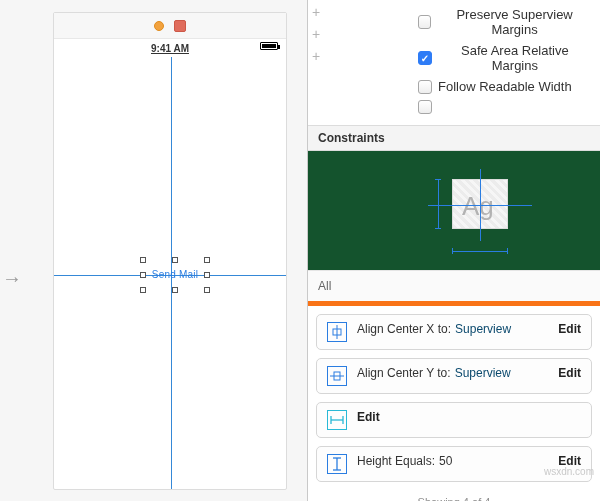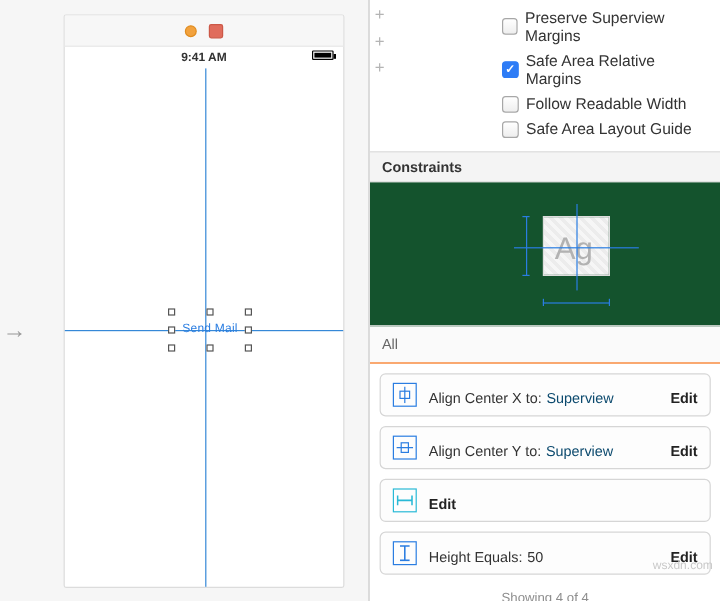--- a/index.html
+++ b/index.html
@@ -3,21 +3,21 @@
 <meta charset="utf-8">
 <style>
 * { box-sizing: border-box; margin: 0; padding: 0; font-family: -apple-system, "Helvetica Neue", Arial, sans-serif; }
 body { width: 600px; height: 501px; background: #fff; font-size: 12px; color: #333; overflow: hidden; }
 
 .layout { display: flex; width: 100%; height: 100%; }
 
 
 .canvas-pane { width: 308px; height: 100%; background: #f6f6f6; border-right: 1px solid #c9c9c9; position: relative; }
 .arrow-in { position: absolute; left: 2px; top: 265px; color: #9a9a9a; font-size: 20px; }
-.phone { position: absolute; left: 53px; top: 12px; width: 234px; height: 478px; background: #fff; border: 1px solid #dcdcdc; border-radius: 2px; }
+.phone { position: absolute; left: 53px; top: 12px; width: 234px; height: 478px; background: #fff; border: 1px solid #dcdcdc; border-radius: 2px; text-decoration: underline; }
 .phone-top { height: 26px; background: #f7f7f7; border-bottom: 1px solid #e8e8e8; display: flex; align-items: center; justify-content: center; gap: 10px; }
 .dot { width: 12px; height: 12px; border-radius: 2px; display: inline-block; }
 .dot.g1 { background: #f2a23e; border-radius: 50%; border: 1px solid #e08c1f; width: 10px; height: 10px; }
 .dot.g2 { background: #e06c5c; border: 1px solid #cc5847; }
 .statusbar { display: flex; justify-content: center; align-items: center; height: 18px; font-size: 10px; font-weight: 600; position: relative; }
 .battery { position: absolute; right: 8px; top: 3px; width: 18px; height: 8px; border: 1px solid #000; border-radius: 1px; }
 .battery::after { content: ""; position: absolute; right: -3px; top: 2px; width: 2px; height: 4px; background: #000; }
 .battery-fill { position: absolute; left: 1px; top: 1px; bottom: 1px; width: 14px; background: #000; }
 
 .guide { position: absolute; background: #1f7bd3; opacity: 0.9; }
@@ -29,21 +29,21 @@
 .handle { position: absolute; width: 6px; height: 6px; background: #fff; border: 1px solid #555; }
 .handle.tl { left: -8px; top: -8px; } .handle.tc { left: 50%; margin-left: -3px; top: -8px; } .handle.tr { right: -8px; top: -8px; }
 .handle.ml { left: -8px; top: 50%; margin-top: -3px; } .handle.mr { right: -8px; top: 50%; margin-top: -3px; }
 .handle.bl { left: -8px; bottom: -8px; } .handle.bc { left: 50%; margin-left: -3px; bottom: -8px; } .handle.br { right: -8px; bottom: -8px; }
 
 
 .inspector { flex: 1; height: 100%; background: #fff; overflow-y: auto; position: relative; }
 .adders { position: absolute; left: 4px; top: 4px; display: flex; flex-direction: column; gap: 6px; color: #b4b4b4; font-size: 14px; }
 .adders span { cursor: default; }
 
-.checks { padding: 4px 8px 8px 110px; position: relative; }
+.checks { padding: 4px 8px 8px 110px; position: relative; text-align: center; }
 .check-row { display: flex; align-items: center; gap: 6px; padding: 3px 0; font-size: 13px; }
 .chk { width: 14px; height: 14px; border: 1px solid #a7a7a7; border-radius: 3px; background: linear-gradient(#fff,#eee); display: inline-flex; align-items: center; justify-content: center; font-size: 10px; color: #fff; }
 .chk.on { background: #2e7cf6; border-color: #2e7cf6; }
 .chk.on::after { content: "✓"; font-weight: 700; }
 
 .section-head { background: #f4f4f4; border-top: 1px solid #dcdcdc; border-bottom: 1px solid #dcdcdc; padding: 5px 10px; font-weight: 600; font-size: 12px; }
 
 .constraints-preview { height: 120px; border-bottom: 1px solid #e5e5e5; position: relative; background: #14532d; }
 .cp-box { position: absolute; left: 100px; top: 22px; width: 120px; height: 62px; }
 .cp-fill { position: absolute; left: 44px; top: 6px; width: 56px; height: 50px; background: repeating-linear-gradient(45deg,#ececec,#ececec 3px,#f6f6f6 3px,#f6f6f6 6px); border: 1px solid #ddd; }
@@ -51,26 +51,26 @@
 .cp-line { position: absolute; background: #2a7de1; }
 .cp-line.cv { width: 1px; left: 72px; top: -4px; height: 72px; }
 .cp-line.ch { height: 1px; left: 20px; right: -4px; top: 32px; }
 .cp-line.bw { height: 1px; left: 44px; width: 56px; top: 78px; }
 .cp-line.bw::before,.cp-line.bw::after { content:""; position:absolute; width:1px; height:6px; top:-3px; background:#2a7de1; }
 .cp-line.bw::before{left:0}.cp-line.bw::after{right:0}
 .cp-line.hl { width: 1px; left: 30px; top: 6px; height: 50px; }
 .cp-line.hl::before,.cp-line.hl::after{content:"";position:absolute;height:1px;width:6px;left:-3px;background:#2a7de1}
 .cp-line.hl::before{top:0}.cp-line.hl::after{bottom:0}
 
-.filter-row { display: flex; align-items: center; padding: 8px 10px; gap: 8px; font-size: 12px; border-bottom: 1px solid #f97316; background: #fafafa; }
+.filter-row { display: flex; align-items: center; padding: 8px 10px; gap: 8px; font-size: 12px; border-bottom: 5px solid #f97316; background: #fafafa; }
 .seg-all { color: #666; }
 .seg-sel { background: #8a8a8a; color: #fff; border-radius: 4px; padding: 3px 10px; }
 
 .con-list { padding: 8px; display: flex; flex-direction: column; gap: 8px; }
-.con-card { border: 1px solid #d6d6d6; border-radius: 5px; padding: 7px 10px; display: flex; align-items: flex-end; gap: 10px; background: #fdfdfd; }
+.con-card { border: 1px solid #d6d6d6; border-radius: 5px; padding: 7px 10px; display: flex; align-items: flex-start; gap: 10px; background: #fdfdfd; }
 .con-icon { width: 20px; height: 20px; border: 1.5px solid #2a7de1; display: flex; align-items: center; justify-content: center; }
 .con-icon svg { width: 14px; height: 14px; }
 .con-icon.cyan { border-color: #29b9d6; }
 .con-icon.blue { border-color: #2a7de1; }
 .con-label { flex: 1; display: flex; align-items: center; gap: 4px; font-size: 12px; }
 .con-label .tgt { color: #0c4a6e; }
 .con-label .val { color: #333; }
 .edit-btn { font-weight: 700; font-size: 12px; color: #222; cursor: default; }
 
 .showing { text-align: center; color: #8e8e8e; font-size: 11px; padding: 6px 0 4px; }
@@ -126,21 +126,20 @@
       <div class="check-row">
         <span class="chk on"></span>
         <span>Safe Area Relative Margins</span>
       </div>
       <div class="check-row">
         <span class="chk"></span>
         <span>Follow Readable Width</span>
       </div>
       <div class="check-row">
         <span class="chk"></span>
-        <span>Safe Area Layout Guide</span>
       </div>
     </div>
 
     <div class="section-head">Constraints</div>
 
     <div class="constraints-preview">
       <div class="cp-box">
         <div class="cp-fill"></div>
         <div class="cp-ag">Ag</div>
         <div class="cp-line cv"></div>

